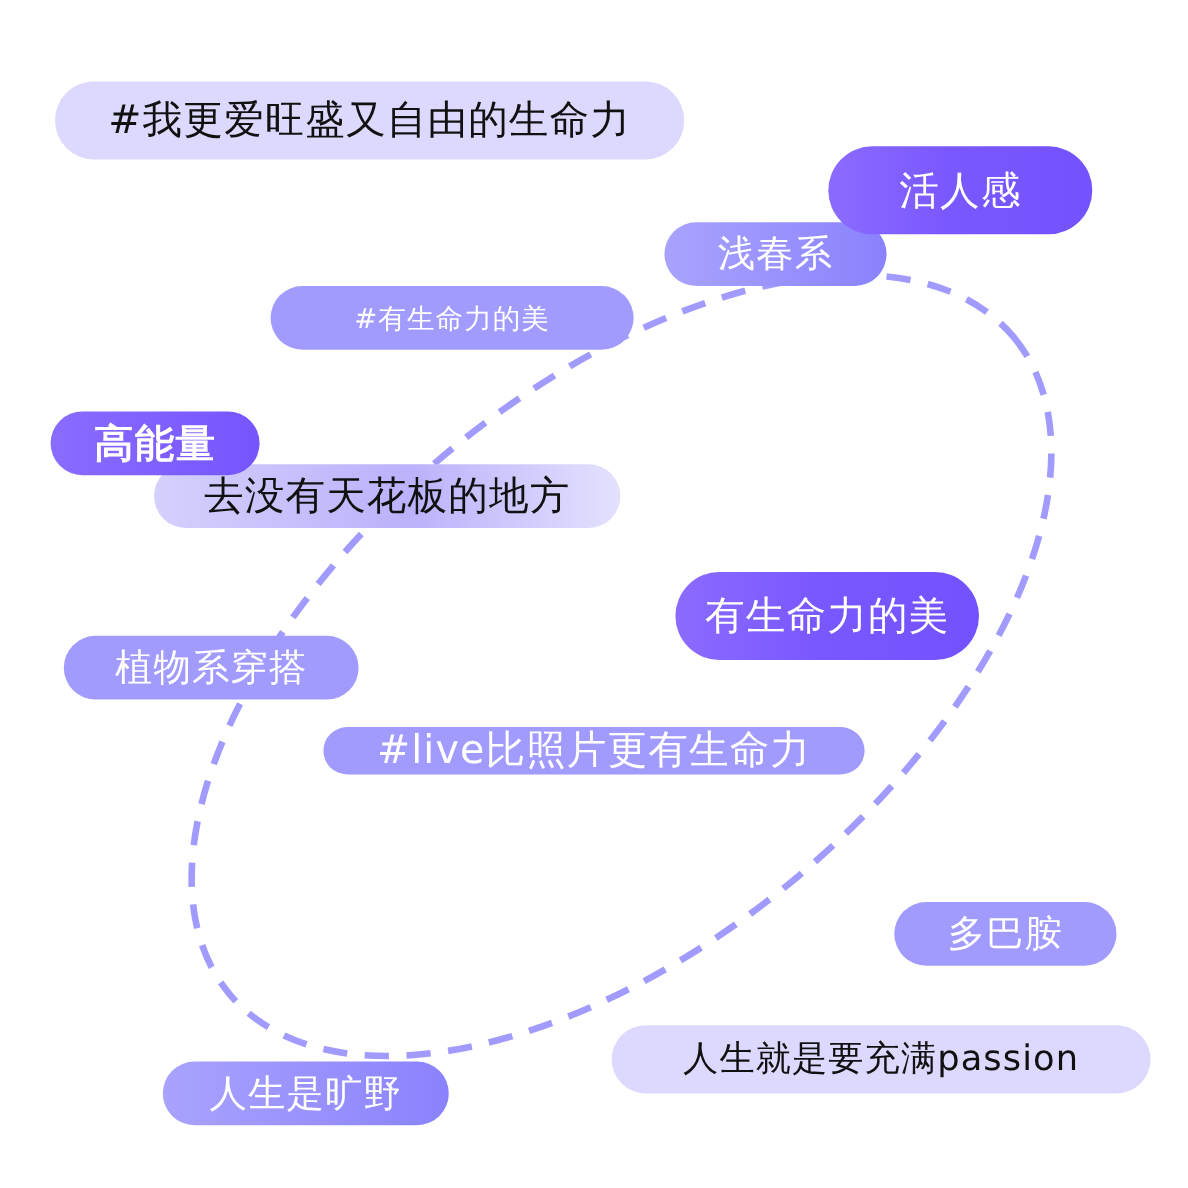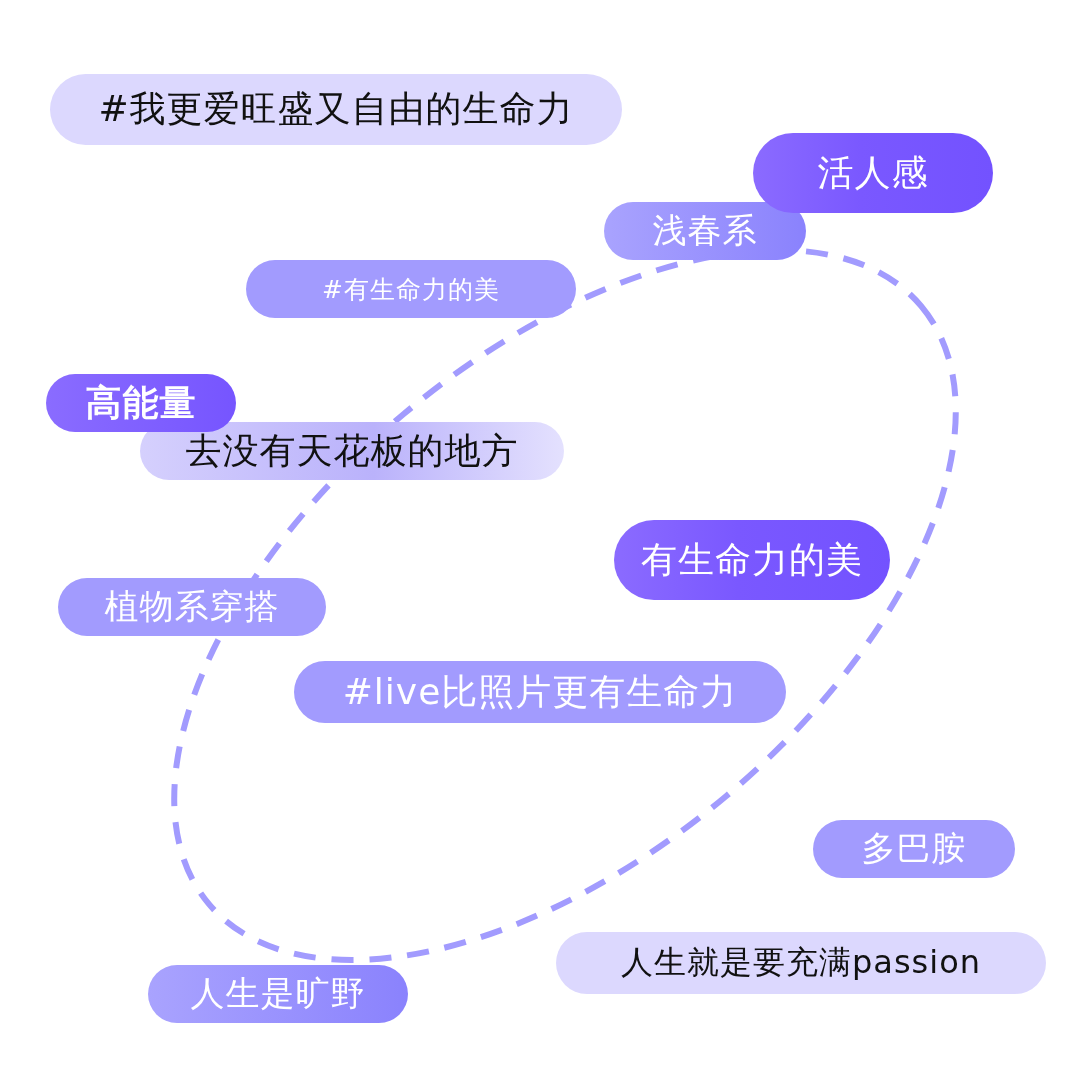--- a/index.html
+++ b/index.html
@@ -79,21 +79,21 @@
     
     #t1  { left: 50px;  top: 74px;  width: 572px; height: 71px; font-size: 36px; }
     #t2  { left: 753px; top: 133px; width: 240px; height: 80px; font-size: 36px; z-index: 3; }
     #t3  { left: 604px; top: 202px; width: 202px; height: 58px; font-size: 34px; z-index: 2; }
     #t4  { left: 246px; top: 260px; width: 330px; height: 58px; font-size: 25px; }
     #t5  { left: 46px;  top: 374px; width: 190px; height: 58px; font-size: 36px; z-index: 3; }
     #t6  { left: 140px; top: 422px; width: 424px; height: 58px; font-size: 36px; z-index: 2; }
     #t7  { left: 627px; top: 369px; width: 414px; height: 58px; font-size: 36px; }
     #t8  { left: 614px; top: 520px; width: 276px; height: 80px; font-size: 36px; }
     #t9  { left: 58px;  top: 562px; width: 268px; height: 58px; font-size: 34px; margin-top: 16px; }
-    #t10 { left: 294px; top: 661px; width: 492px; height: 62px; font-size: 36px; }
+    #t10 { left: 294px; top: 661px; width: 492px; height: 43px; font-size: 36px; }
     #t11 { left: 18px;  top: 789px; width: 664px; height: 80px; font-size: 36px; }
     #t12 { left: 813px; top: 820px; width: 202px; height: 58px; font-size: 34px; }
     #t13 { left: 556px; top: 932px; width: 490px; height: 62px; font-size: 32px; }
     #t14 { left: 148px; top: 965px; width: 260px; height: 58px; font-size: 34px; }
   </style>
 </head>
 <body>
 
 <div class="canvas">
 

